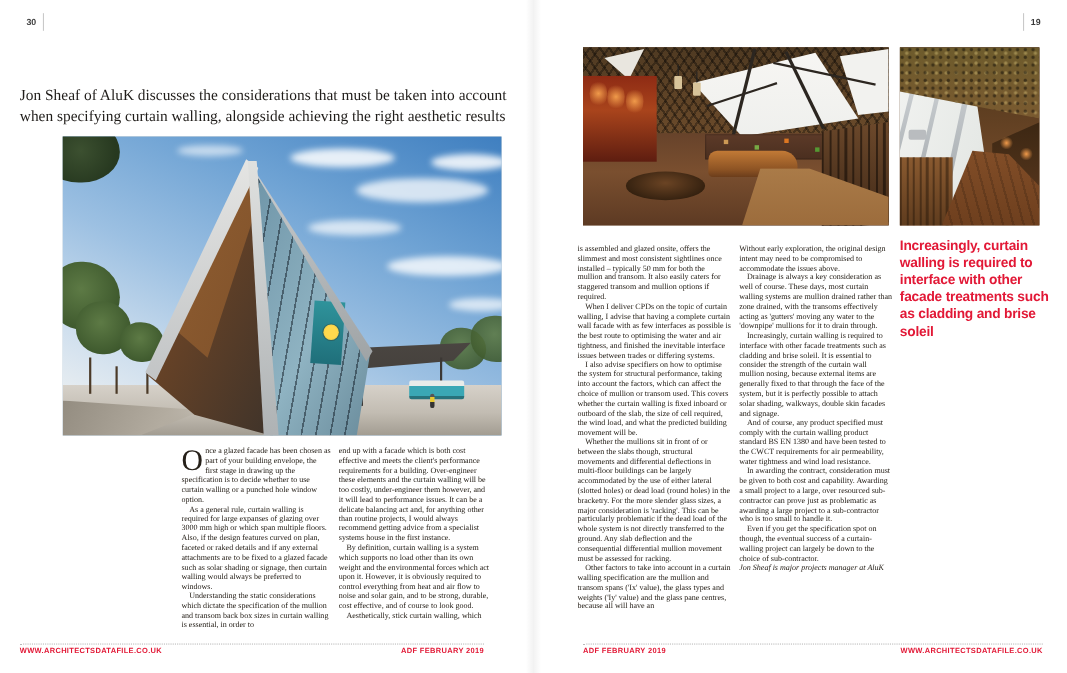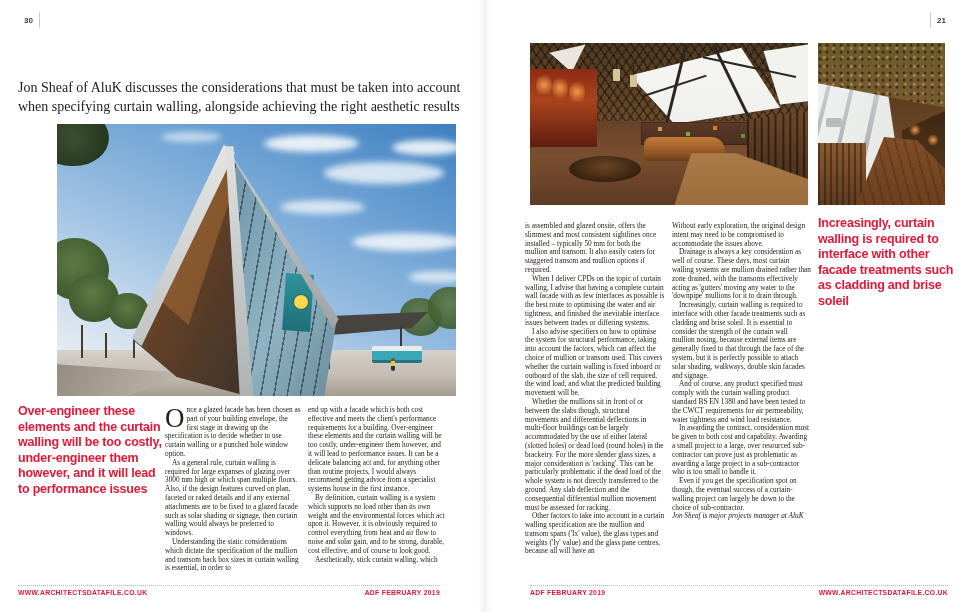--- a/index.html
+++ b/index.html
@@ -201,21 +201,20 @@
       <div class="ph soffit"></div>
       <div class="ph bld-glass"></div>
       <div class="ph bld-glass-mullions"></div>
       <div class="ph poster"></div>
       <div class="ph roundel"></div>
       <div class="ph fascia-l"></div>
       <div class="ph fascia-r"></div>
       <div class="ph prow"></div>
     </div>
 
-    <div class="pullquote" id="pq-left">Over-engineer these elements and the curtain walling will be too costly, under-engineer them however, and it will lead to performance issues</div>
 
     <div class="bodycol indent-all" style="left:165px;width:136px;" id="lcol1">
       <div class="dc-wrap">
         <span class="dropcap">O</span><span>nce a glazed facade has been chosen as part of your building envelope, the first stage in drawing up the specification is to decide whether to use curtain walling or a punched hole window option.</span>
       </div>
       <div>
           <p>As a general rule, curtain walling is required for large expanses of glazing over 3000 mm high or which span multiple floors. Also, if the design features curved on plan, faceted or raked details and if any external attachments are to be fixed to a glazed facade such as solar shading or signage, then curtain walling would always be preferred to windows.</p>
           <p>Understanding the static considerations which dictate the specification of the mullion and transom back box sizes in curtain walling is essential, in order to</p>
         </div>
     </div>
@@ -232,21 +231,21 @@
     <div class="footrow" id="footrow-left">
       <span>WWW.ARCHITECTSDATAFILE.CO.UK</span>
       <span>ADF FEBRUARY 2019</span>
     </div>
   </div>
 
   <div class="page" id="page-right">
 
     <div class="folio" id="folio-right">
       <span class="bar"></span>
-      <span>21</span>
+      <span>19</span>
     </div>
 
     <div class="photo" id="photo-int1">
       <div class="ph int1-base"></div>
       <div class="ph int1-ceiling"></div>
       <div class="ph int1-sky-main"></div>
       <div class="ph int1-sky-right"></div>
       <div class="ph int1-sky-left"></div>
       <div class="ph int1-mullion" style="left:52%;top:0;width:3px;height:50%;transform:rotate(14deg);"></div>
       <div class="ph int1-mullion" style="left:72%;top:0;width:3px;height:48%;transform:rotate(-26deg);"></div>

